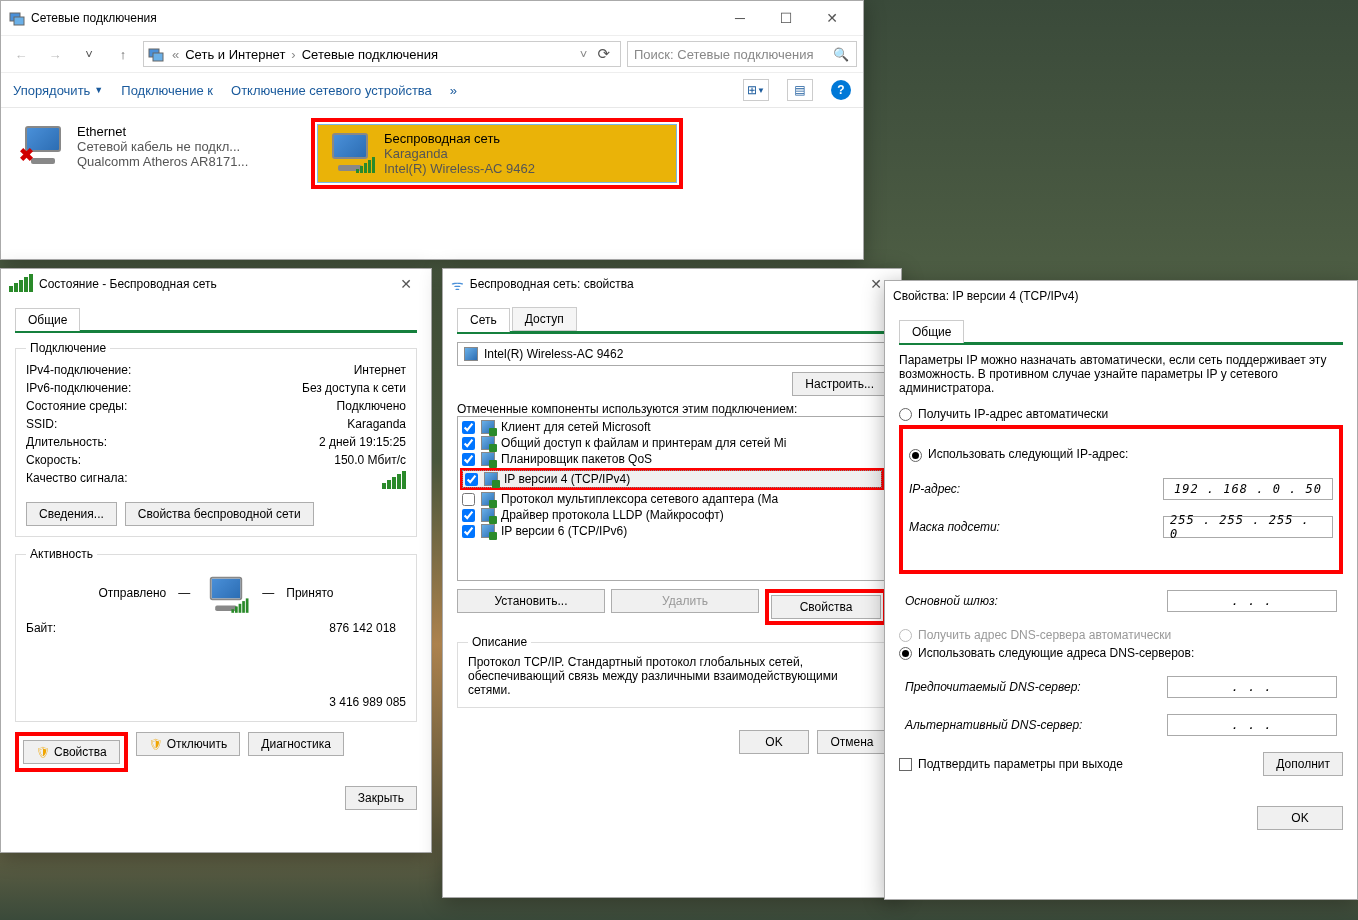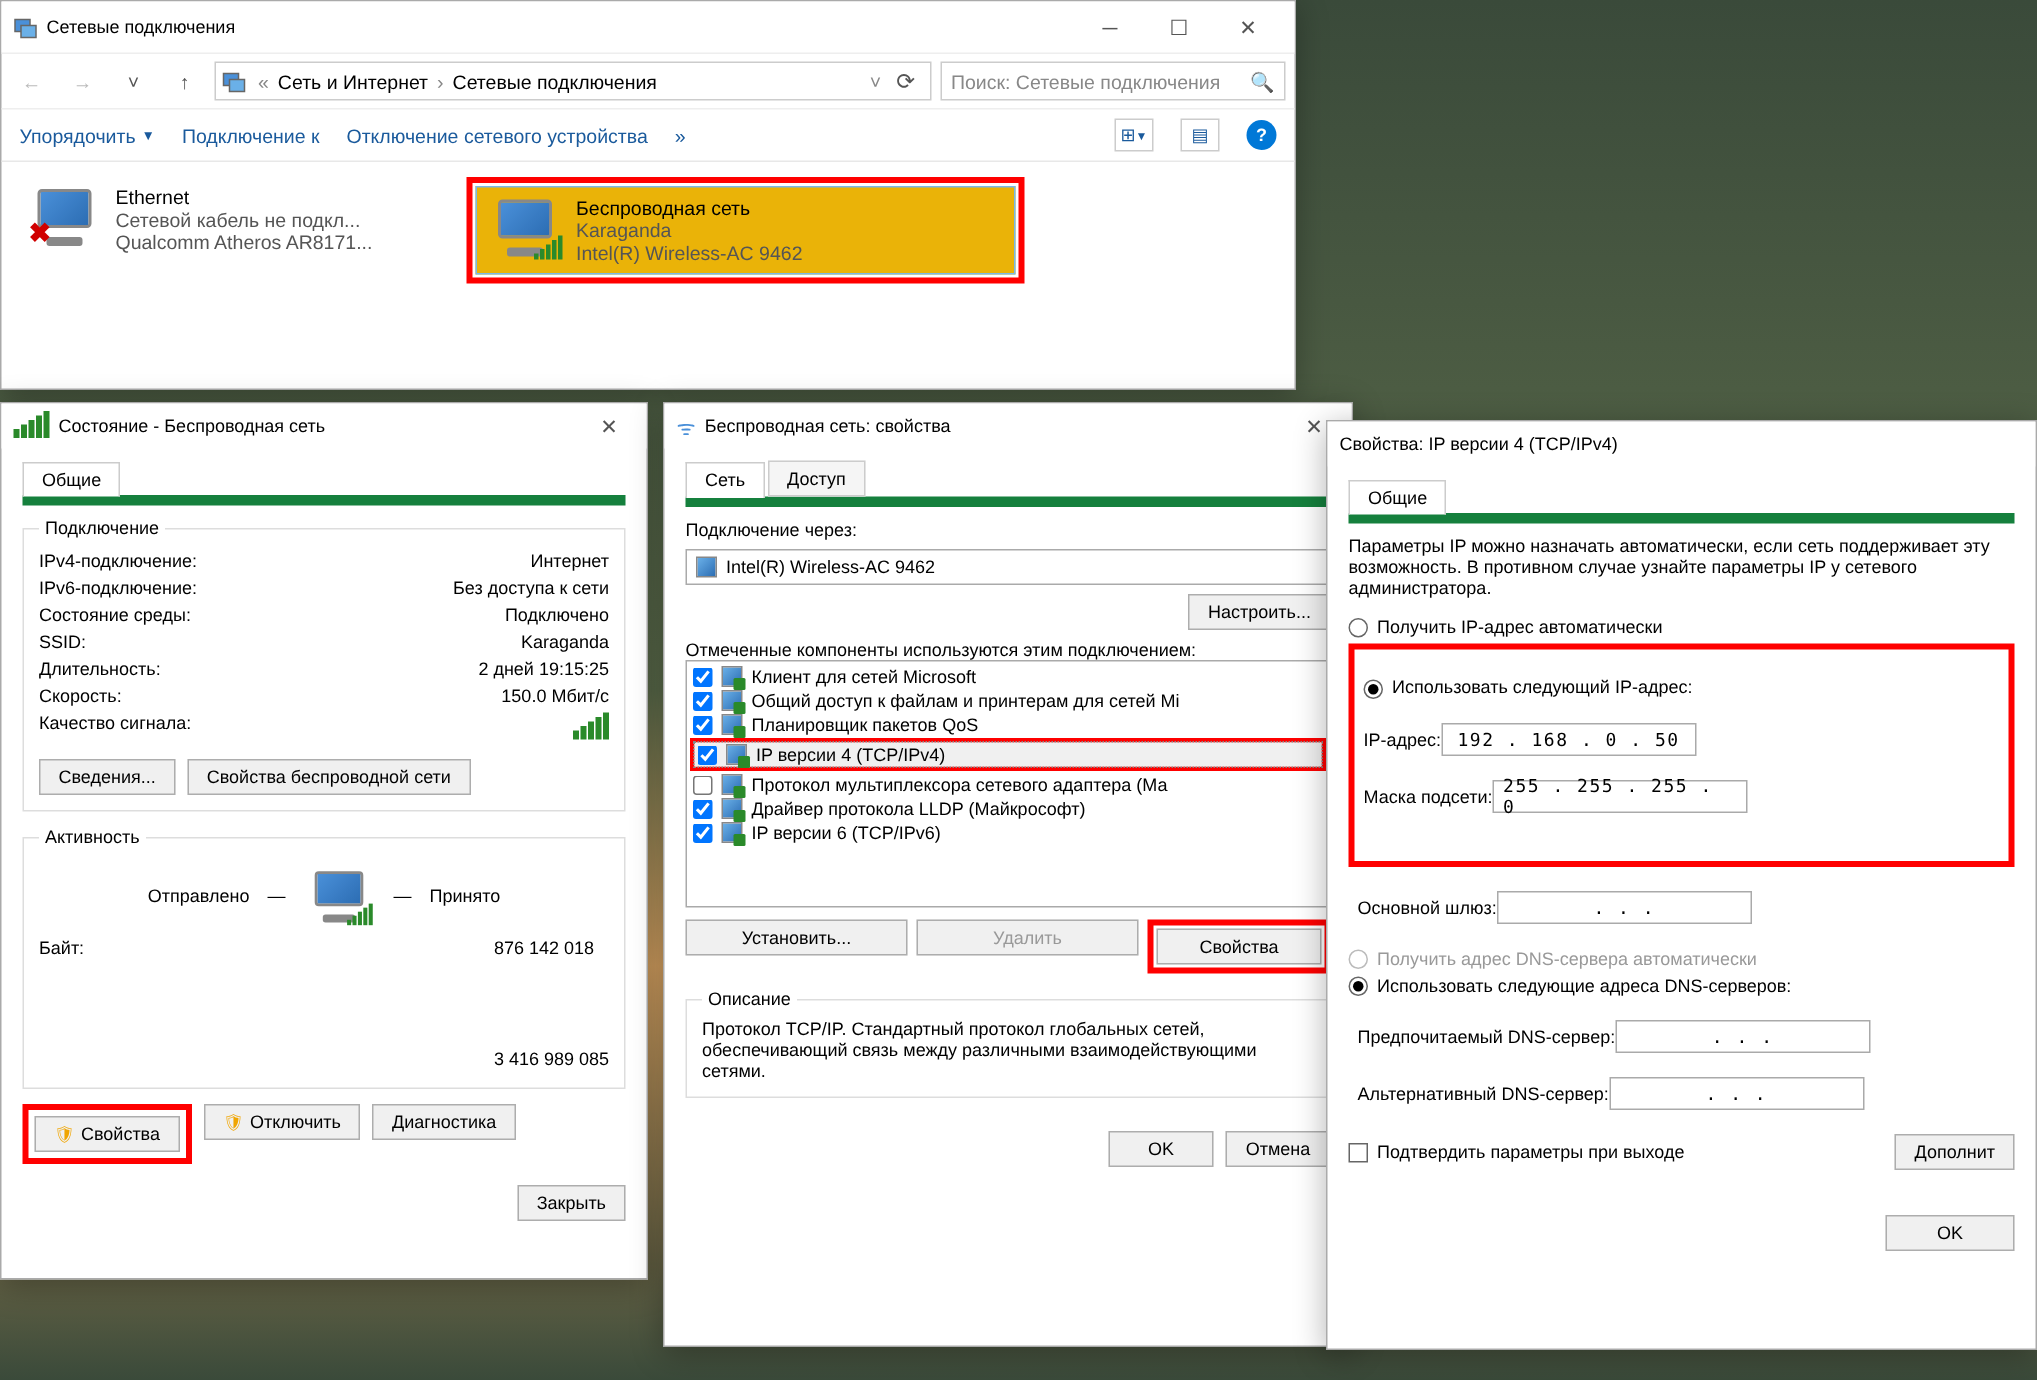--- a/index.html
+++ b/index.html
@@ -31,21 +31,21 @@
   .monitor-icon .base { position: absolute; bottom: 0; left: 12px; width: 24px; height: 6px; background: #888; border-radius: 2px; }
   .monitor-icon .bars { position: absolute; bottom: -2px; left: 30px; display: flex; align-items: flex-end; gap: 1px; }
   .monitor-icon .bars span { width: 3px; background: #2a8a2a; }
   .monitor-icon .bars span:nth-child(1){height:4px}
   .monitor-icon .bars span:nth-child(2){height:7px}
   .monitor-icon .bars span:nth-child(3){height:10px}
   .monitor-icon .bars span:nth-child(4){height:13px}
   .monitor-icon .bars span:nth-child(5){height:16px}
   .monitor-icon .redx { position: absolute; bottom: -2px; left: 0; color: #d00000; font-weight: bold; font-size: 18px; }
   .dlg-body { padding: 8px 14px 14px; font-size: 12px; }
-  .tab-strip { display: flex; border-bottom: 7px solid #15803d; margin-bottom: 8px; }
+  .tab-strip { display: flex; border-bottom: 3px solid #15803d; margin-bottom: 8px; }
   .tab { padding: 4px 12px; border: 1px solid #ccc; border-bottom: none; background: #fff; position: relative; top: 1px; margin-right: 2px; font-size: 12px; }
   .tab.inactive { background: #f5f5f5; top: 0; border-bottom: 1px solid #ccc; }
   fieldset { border: 1px solid #ddd; margin: 4px 0 10px; padding: 6px 10px 10px; }
   legend { font-size: 12px; padding: 0 4px; }
   .kv-row { display: flex; justify-content: space-between; padding: 2px 0; font-size: 12px; }
   .btn { display: inline-flex; align-items: center; justify-content: center; padding: 4px 12px; border: 1px solid #adadad; background: #f0f0f0; font-size: 12px; min-width: 70px; height: 24px; cursor: default; }
   .shield { color: #f0a500; margin-right: 4px; font-size: 11px; }
   .sig-bars { display: inline-flex; align-items: flex-end; gap: 1px; }
   .sig-bars span { width: 4px; background: #2a8a2a; }
   .sig-bars span:nth-child(1){height:6px}
@@ -56,21 +56,21 @@
   .complist { border: 1px solid #aaa; height: 165px; overflow-x: scroll; overflow-y: hidden; padding: 2px; }
   .complist .row { display: flex; align-items: center; gap: 6px; padding: 1px 2px; font-size: 12px; white-space: nowrap; }
   .complist .row.selected { background: #f0f0f0; outline: 1px dotted #888; }
   .complist input[type=checkbox] { margin: 0; }
   .net-mini { display: inline-block; width: 14px; height: 14px; background: linear-gradient(135deg,#6ab0e8,#2c6db3); border: 1px solid #888; position: relative; }
   .net-mini.grn::after { content:''; position:absolute; right:-3px; bottom:-3px; width:8px; height:8px; background:#2a8a2a; border-radius:1px; }
   .radio { display: inline-block; width: 13px; height: 13px; border: 1px solid #666; border-radius: 50%; vertical-align: middle; margin-right: 6px; position: relative; }
   .radio.checked::after { content:''; position:absolute; top:2px; left:2px; width:7px; height:7px; background:#000; border-radius:50%; }
   .chk { display: inline-block; width: 13px; height: 13px; border: 1px solid #666; vertical-align: middle; margin-right: 6px; }
   .ip-field { border: 1px solid #aaa; padding: 2px 6px; width: 170px; display: inline-flex; justify-content: space-around; font-family: Consolas, monospace; font-size: 12px; background: #fff; height: 22px; align-items: center; letter-spacing: 1px; }
-  .field-row { display: flex; align-items: center; margin: 16px 0; }
+  .field-row { display: flex; align-items: center; justify-content: space-between; margin: 16px 0; font-style: italic; }
   .closebtn-small { width: 34px; height: 24px; display: flex; align-items: center; justify-content: center; font-size: 14px; color: #555; }
   .help-circle { width: 20px; height: 20px; border-radius: 50%; background: #0078d7; color: #fff; display: flex; align-items: center; justify-content: center; font-size: 12px; font-weight: bold; }
 </style>
 </head>
 <body>
 
 <div class="window" style="left:0;top:0;width:864px;height:260px;">
   <div class="titlebar">
     <span class="ex-icon"><svg viewBox="0 0 16 16">
           <rect x="1" y="3" width="10" height="8" fill="#4a90d9" stroke="#666"></rect>
@@ -262,21 +262,20 @@
   <div class="titlebar" style="height:30px;">
     <span style="margin-right:6px;color:#4a90d9;font-size:14px">ᯤ</span>
     <span class="title-text">Беспроводная сеть: свойства</span>
     <div class="closebtn-small">✕</div>
   </div>
   <div class="dlg-body">
     <div class="tab-strip">
       <div class="tab">Сеть</div>
       <div class="tab inactive">Доступ</div>
     </div>
-    <div>Подключение через:</div>
     <div style="border:1px solid #aaa;padding:4px 6px;margin:6px 0;display:flex;align-items:center;gap:6px;">
       <span class="net-mini"></span>
       <span>Intel(R) Wireless-AC 9462</span>
     </div>
     <div style="text-align:right;"><button class="btn">Настроить...</button></div>
     <div style="margin-top:6px">Отмеченные компоненты используются этим подключением:</div>
     <div class="complist">
       <div class="row">
           <input type="checkbox" checked="" style="">
           <span class="net-mini grn"></span>

